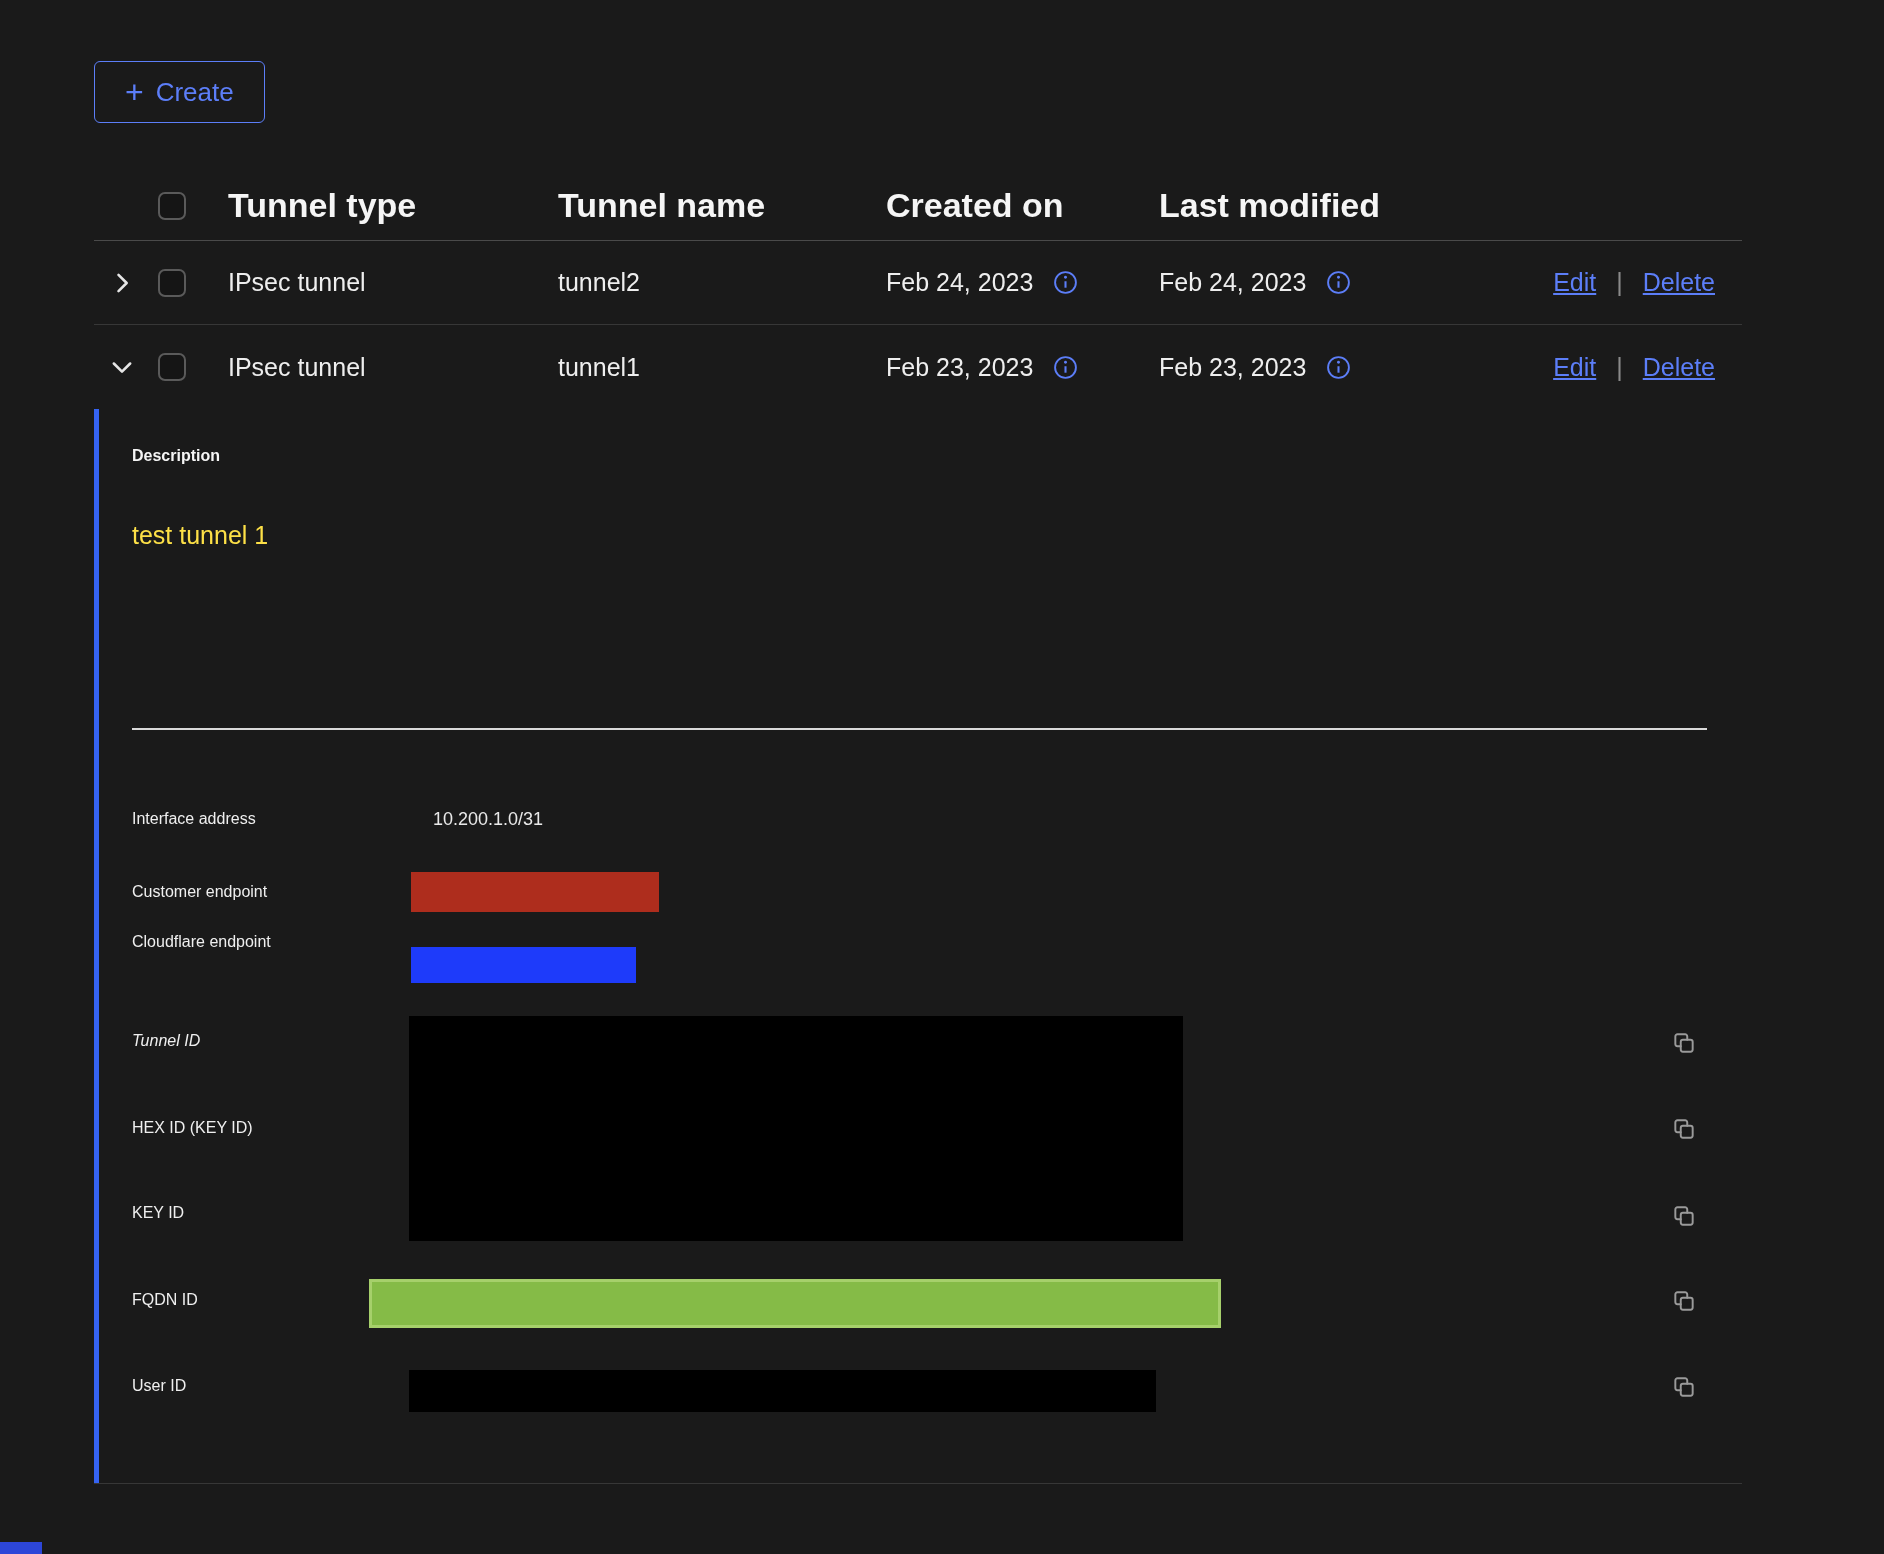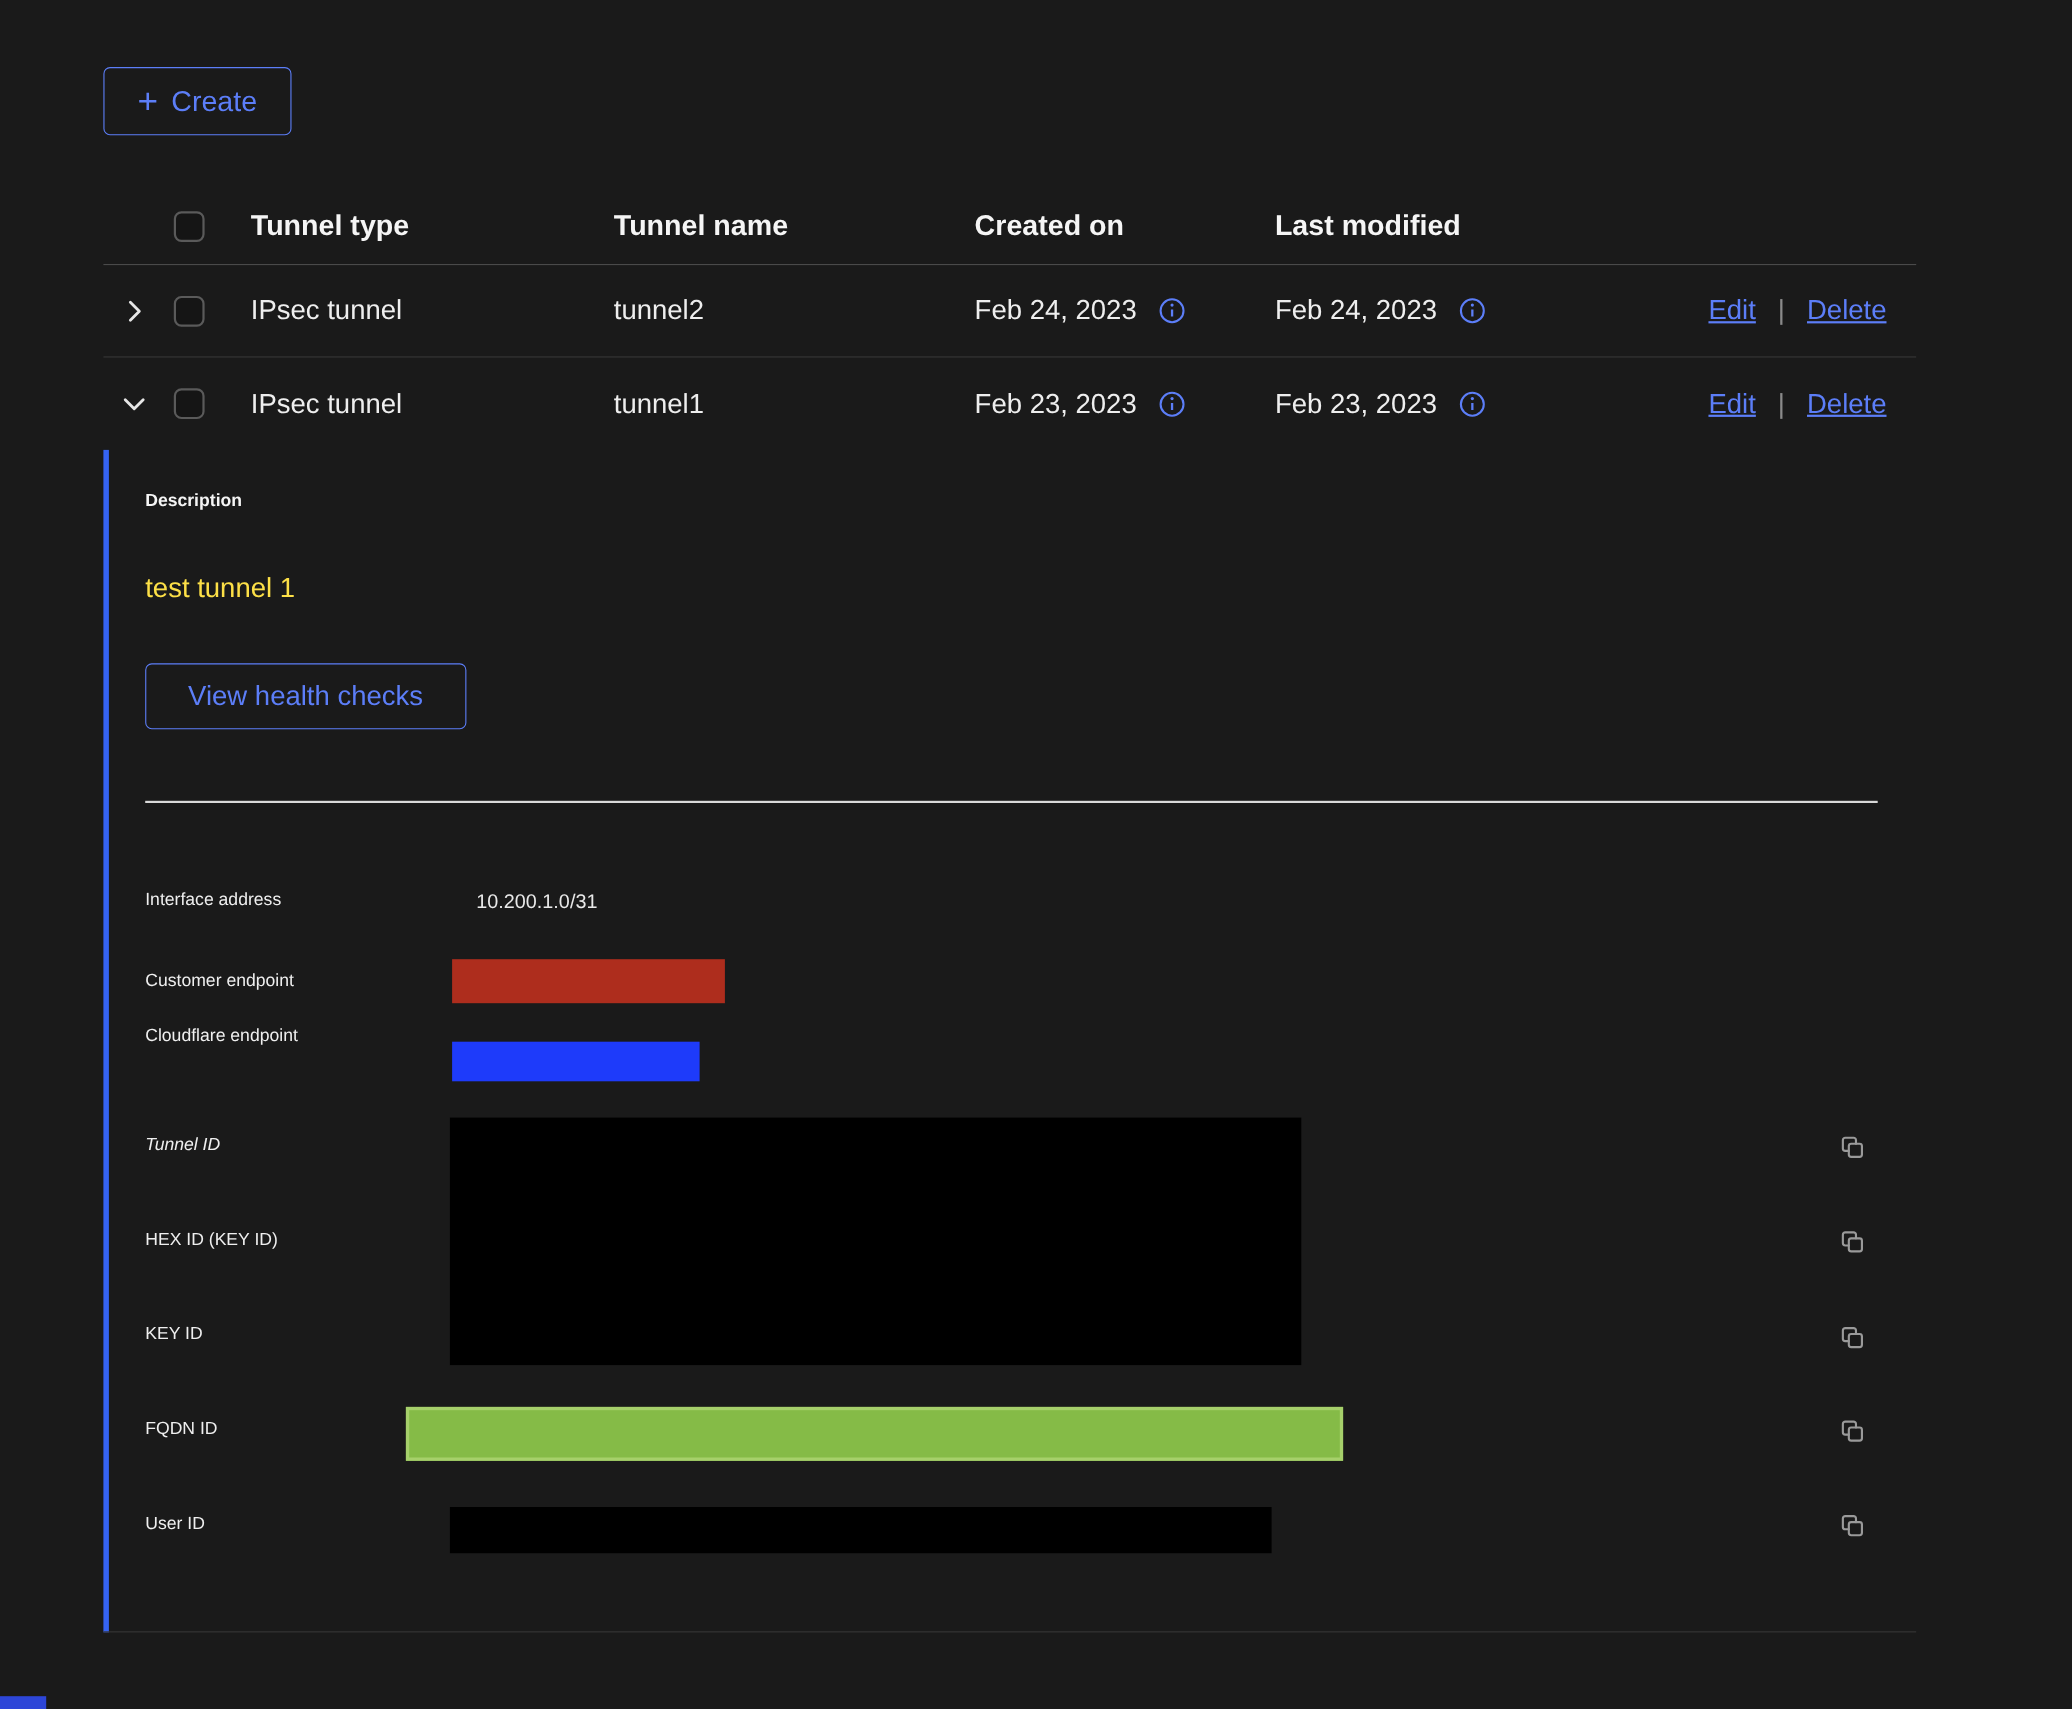--- a/index.html
+++ b/index.html
@@ -28,21 +28,21 @@
   
   .table { margin-top: 48px; width: 1648px; }
   .thead, .trow {
     display: grid;
     grid-template-columns: 64px 70px 330px 328px 273px 383px 1fr;
     align-items: center;
   }
   .thead {
     height: 70px;
     border-bottom: 1px solid #4a4a4a;
-    font-weight: 600; font-size: 26px; color: #f5f5f5;
+    font-weight: 600; font-size: 34px; color: #f5f5f5;
   }
   .trow { height: 84px; font-size: 25px; color: #eeeeee; }
   .trow.bordered { border-bottom: 1px solid #373737; }
   .cell { display: flex; align-items: center; }
   .chev-btn { background: none; border: none; cursor: pointer; padding: 0; display:flex; align-items:center; margin-left: 14px; }
   .checkbox {
     width: 28px; height: 28px; border-radius: 7px;
     border: 2px solid #5a5a5a; background: #151515;
     display: inline-block; cursor: pointer;
   }
@@ -191,21 +191,20 @@
         <span class="link">Delete</span>
       </div>
     </div>
 
     <div class="panel">
       <div class="blue-bar"></div>
 
       <div class="desc-label">Description</div>
       <div class="desc-value">test tunnel 1</div>
 
-      <button class="health-btn">View health checks</button>
 
       <div class="divider"></div>
 
       <div class="flabel f-interface">Interface address</div>
       <div class="fvalue">10.200.1.0/31</div>
 
       <div class="flabel f-customer">Customer endpoint</div>
       <div class="redact redact-red"></div>
 
       <div class="flabel f-cloudflare">Cloudflare endpoint</div>

